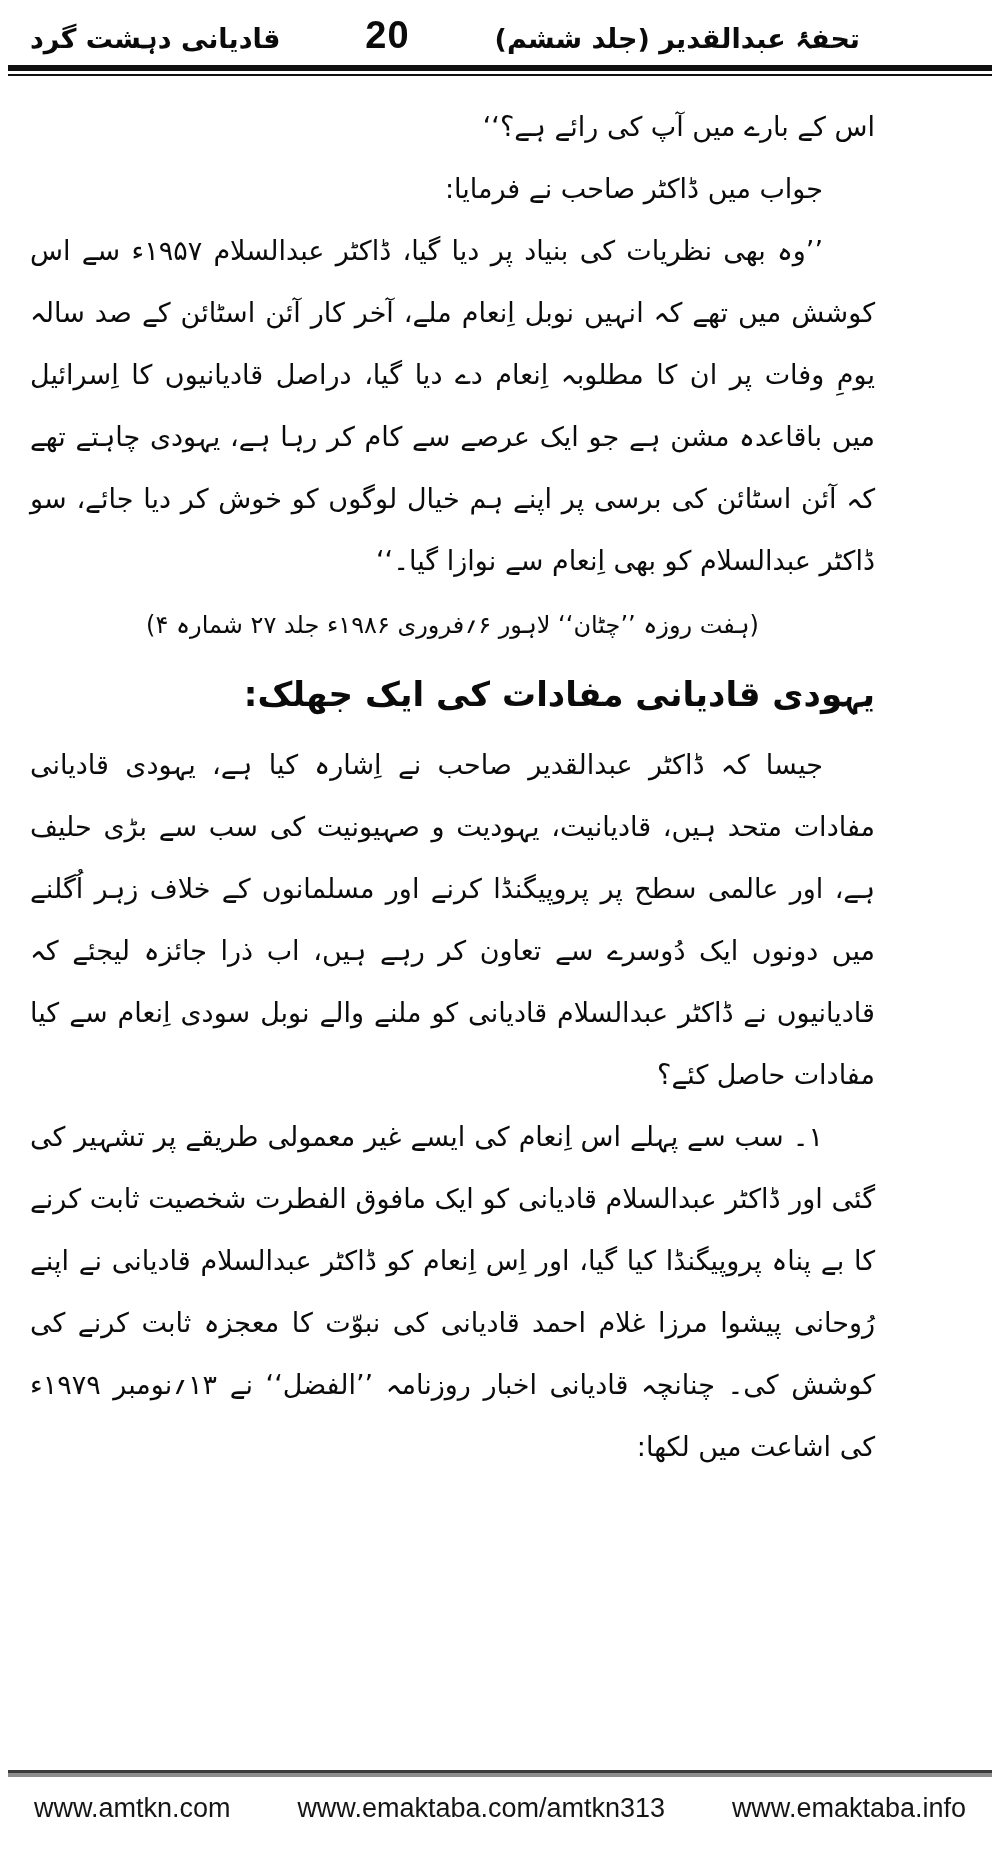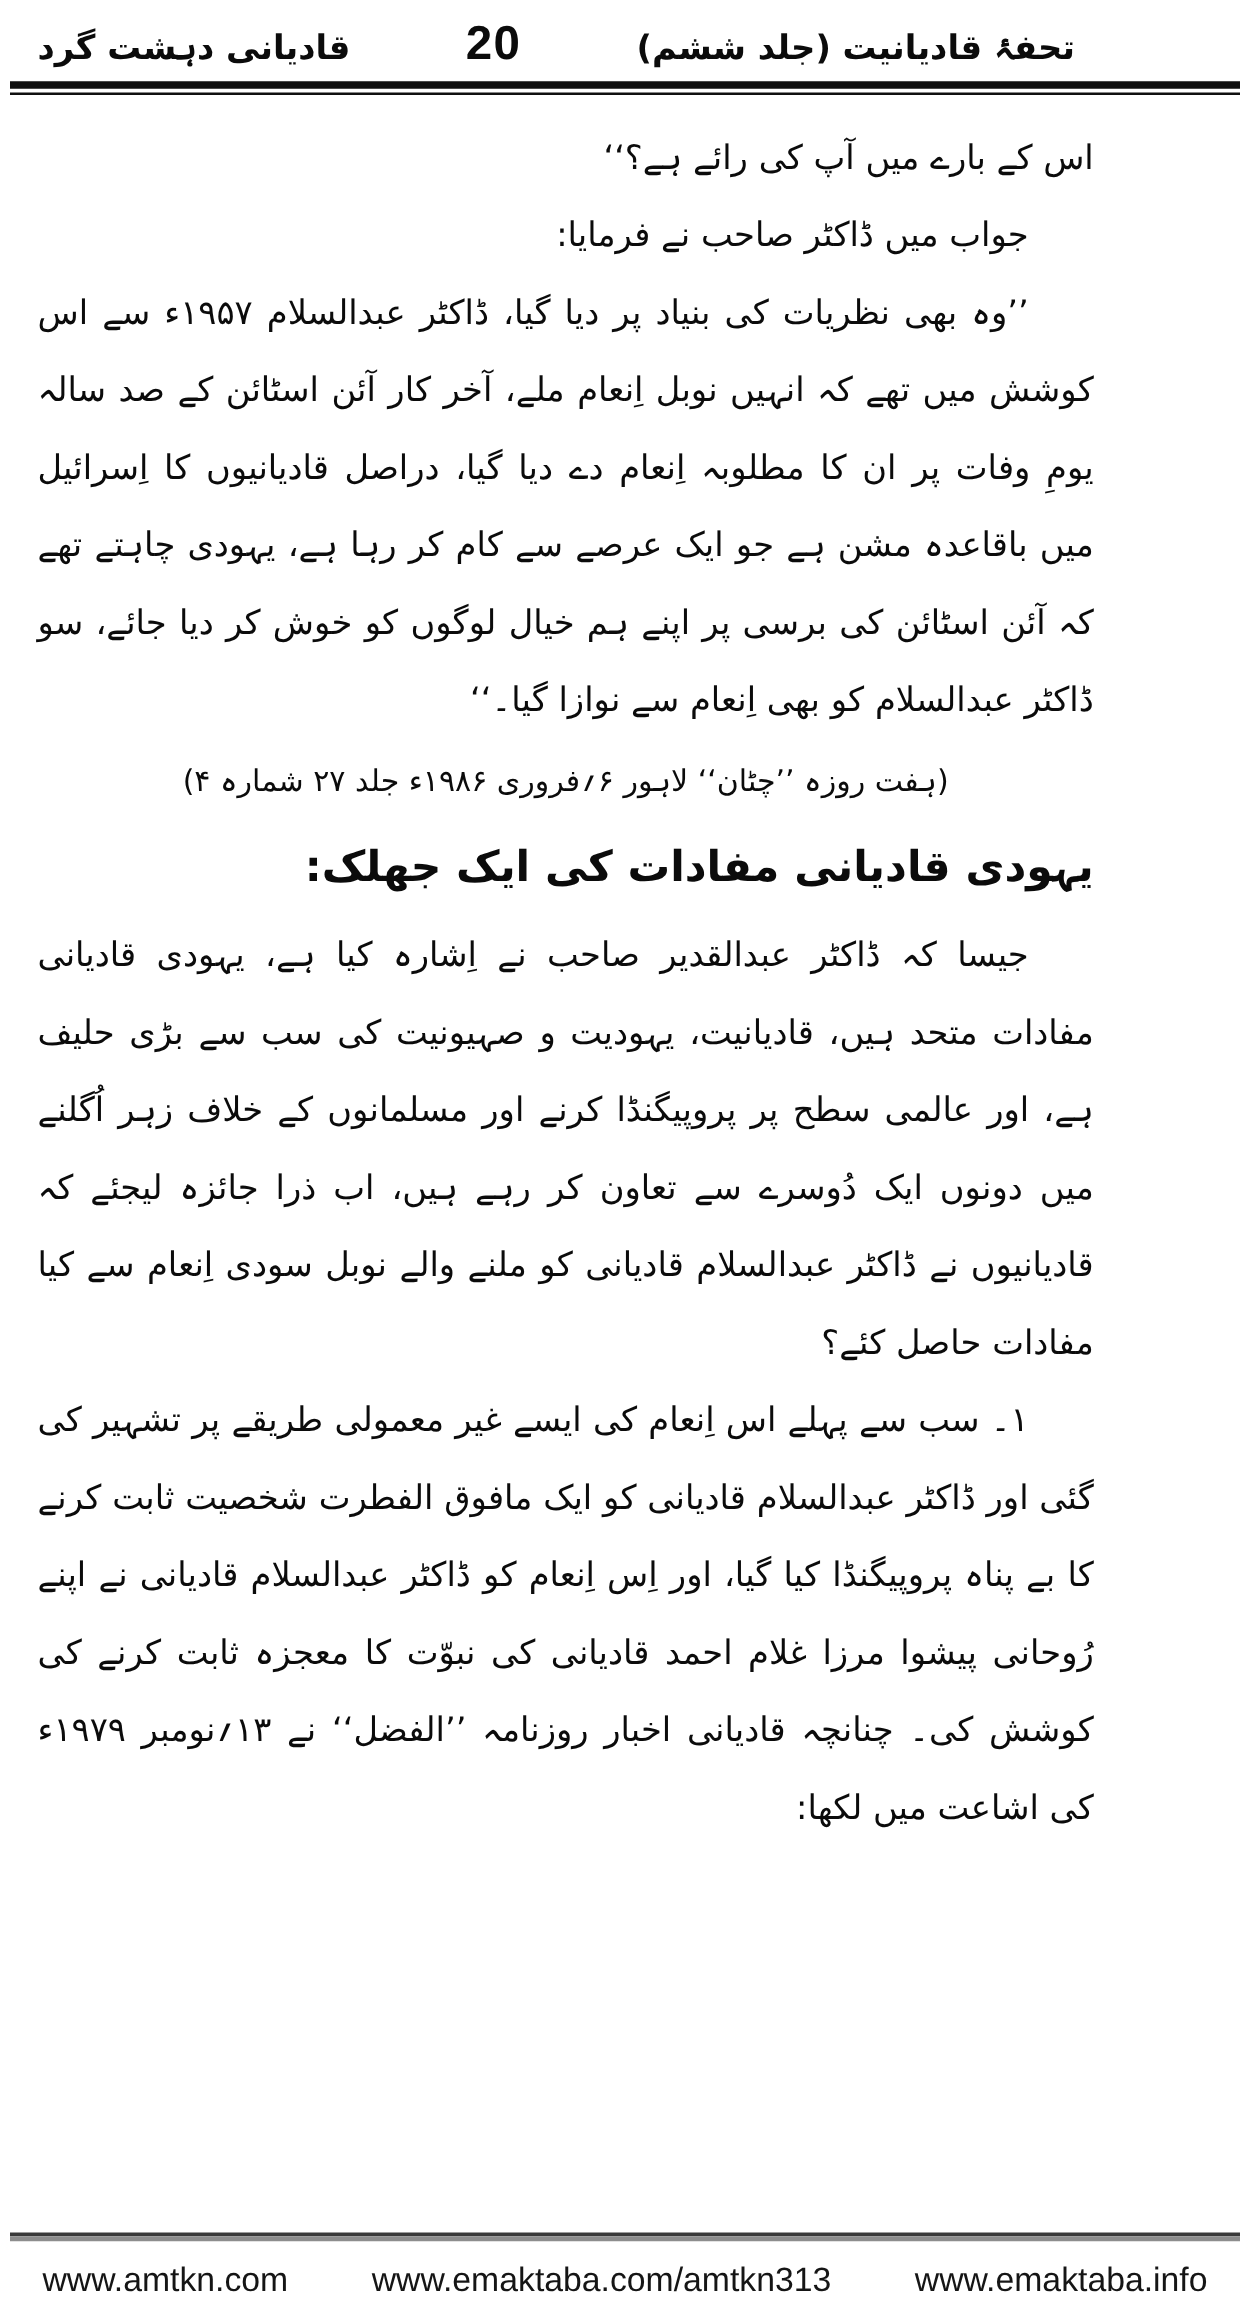--- a/index.html
+++ b/index.html
@@ -78,33 +78,33 @@
   .rule-bottom {
     margin: 0 8px;
     border-top: 3px solid #3a3a3a;
     border-bottom: 4px solid #8d8d8d;
     height: 7px;
   }
   .footer-links {
     display: flex;
     justify-content: space-between;
     align-items: center;
-    padding: 16px 34px 10px 34px;
+    padding: 16px 34px 26px 34px;
     font-family: "Liberation Sans", sans-serif;
     font-size: 27px;
     color: #151515;
   }
 </style>
 </head>
 <body>
 
 <div class="page">
 
   <header class="hdr">
-    <span class="hdr-book">تحفۂ قادیانیت (جلد ششم)</span>
+    <span class="hdr-book">تحفۂ عبدالقدیر (جلد ششم)</span>
     <span class="hdr-page">20</span>
     <span class="hdr-chap">قادیانی دہشت گرد</span>
   </header>
 
   <div class="rule-top"></div>
 
   <main class="main">
 
     <p class="para short-line">اس کے بارے میں آپ کی رائے ہے؟‘‘</p>
 

